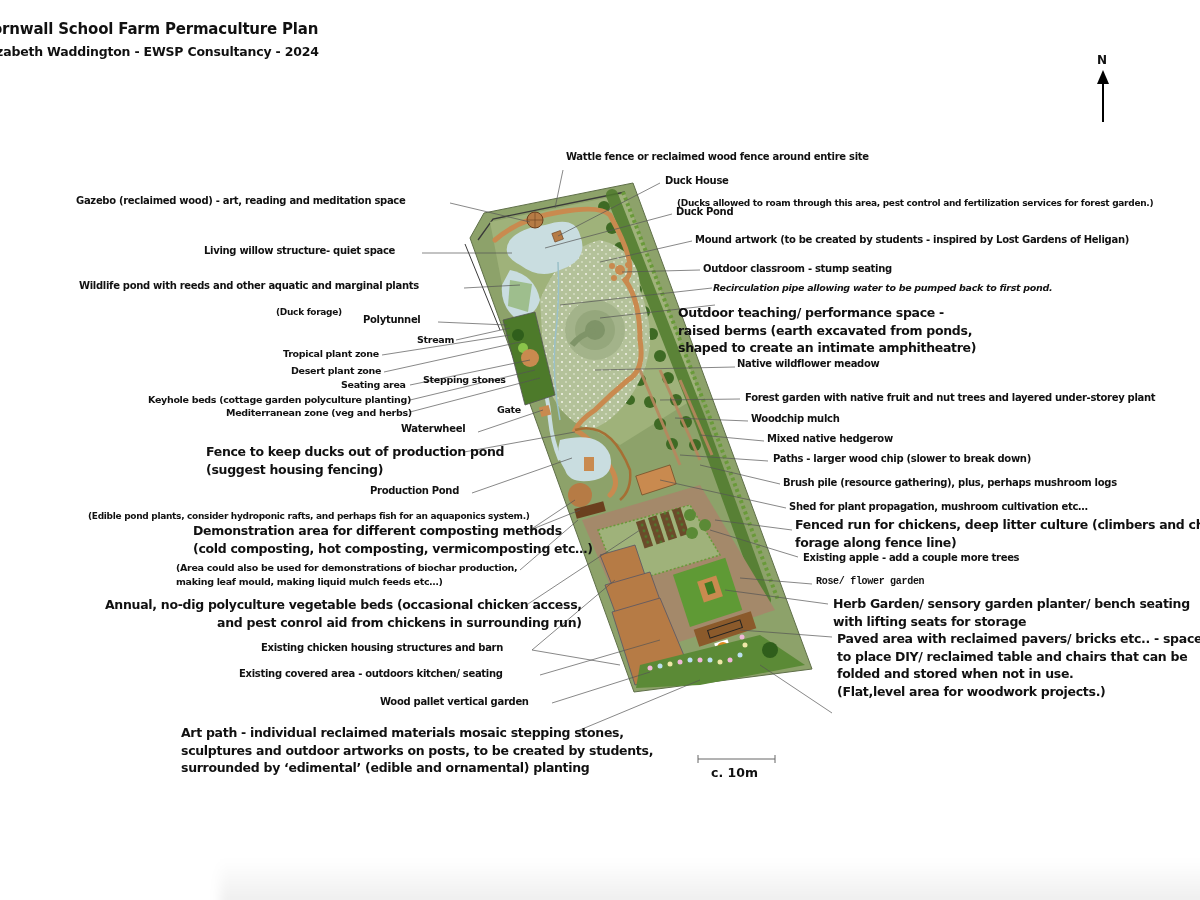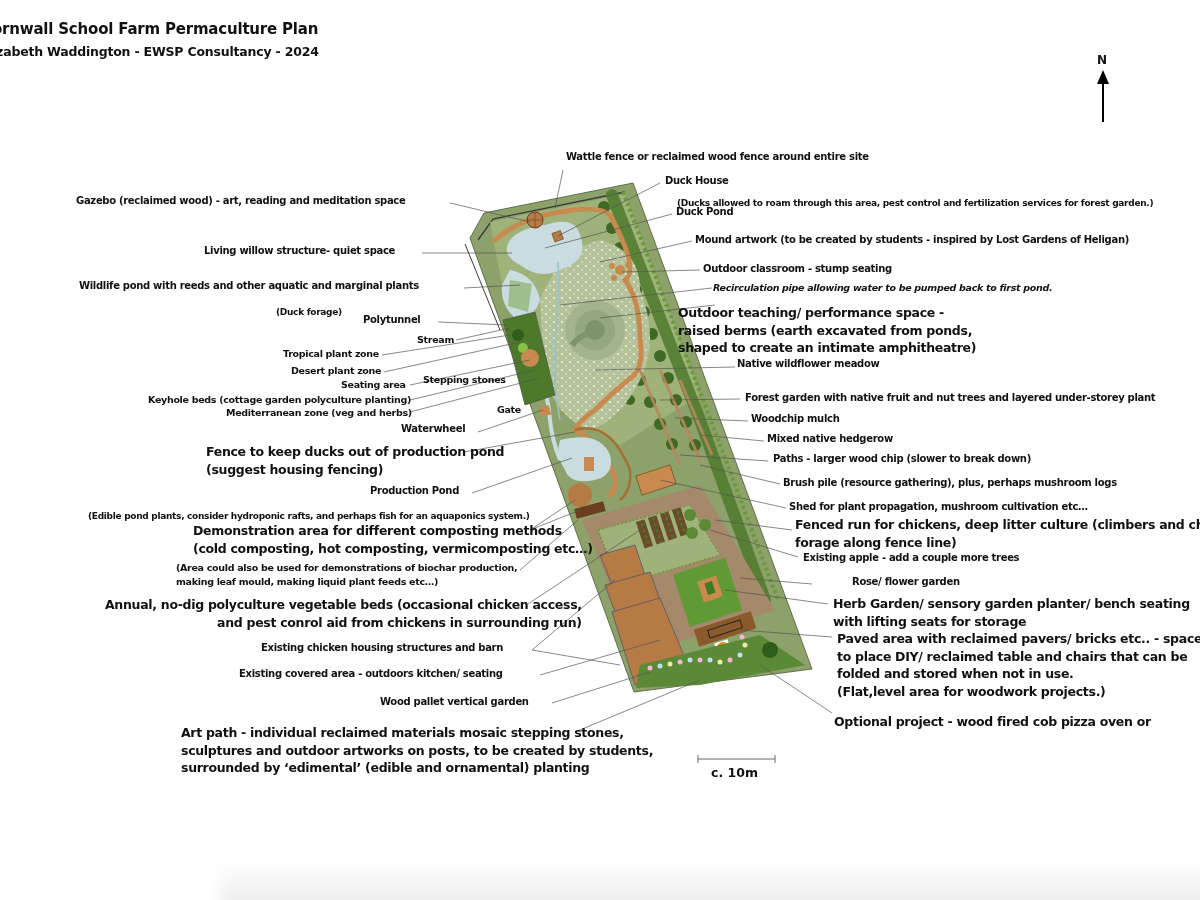--- a/index.html
+++ b/index.html
@@ -267,21 +267,21 @@
   <div>(suggest housing fencing)</div>
 </div>
 <div class="lbl lg" style="left:370px;top:486px;">Production Pond</div>
 <div class="lbl xs" style="left:88px;top:504px;">(Edible pond plants, consider hydroponic rafts, and perhaps fish for an aquaponics system.)</div>
 <div class="block" style="left:193px;top:522px;">
   <div>Demonstration area for different composting methods</div>
   <div>(cold composting, hot composting, vermicomposting etc…)</div>
 </div>
 <div class="block" style="left:176px;top:561px;font-size:9.5px;line-height:14px;">
   <div>(Area could also be used for demonstrations of biochar production,</div>
-  <div>making leaf mould, making liquid plant feeds etc…)</div>
+  <div>making leaf mould, making liquid mulch feeds etc…)</div>
 </div>
 <div class="block" style="left:105px;top:596px;text-align:right;">
   <div>Annual, no-dig polyculture vegetable beds (occasional chicken access,</div>
   <div>and pest conrol aid from chickens in surrounding run)</div>
 </div>
 <div class="lbl lg" style="left:261px;top:643px;">Existing chicken housing structures and barn</div>
 <div class="lbl lg" style="left:239px;top:669px;">Existing covered area - outdoors kitchen/ seating</div>
 <div class="lbl lg" style="left:380px;top:697px;">Wood pallet vertical garden</div>
 <div class="block" style="left:181px;top:724px;">
   <div>Art path - individual reclaimed materials mosaic stepping stones,</div>
@@ -306,28 +306,27 @@
 <div class="lbl lg" style="left:751px;top:414px;">Woodchip mulch</div>
 <div class="lbl lg" style="left:767px;top:434px;">Mixed native hedgerow</div>
 <div class="lbl lg" style="left:773px;top:454px;">Paths - larger wood chip (slower to break down)</div>
 <div class="lbl lg" style="left:783px;top:478px;">Brush pile (resource gathering), plus, perhaps mushroom logs</div>
 <div class="lbl lg" style="left:789px;top:502px;">Shed for plant propagation, mushroom cultivation etc…</div>
 <div class="block" style="left:795px;top:516px;">
   <div>Fenced run for chickens, deep litter culture (climbers and chicken</div>
   <div>forage along fence line)</div>
 </div>
 <div class="lbl lg" style="left:803px;top:553px;">Existing apple - add a couple more trees</div>
-<div class="lbl lg" style="left:852px;top:577px;">Rose/ flower garden</div>
+<div class="lbl lg" style="left:816px;top:577px;font-family:Liberation Mono, monospace;">Rose/ flower garden</div>
 <div class="block" style="left:833px;top:595px;">
   <div>Herb Garden/ sensory garden planter/ bench seating</div>
   <div>with lifting seats for storage</div>
 </div>
 <div class="block" style="left:837px;top:630px;">
   <div>Paved area with reclaimed pavers/ bricks etc.. - space</div>
   <div>to place DIY/ reclaimed table and chairs that can be</div>
   <div>folded and stored when not in use.</div>
   <div>(Flat,level area for woodwork projects.)</div>
 </div>
 <div class="block" style="left:834px;top:713px;">
-  <div>Optional project  - wood fired cob pizza oven or</div>
 </div>
 
 <div class="bottom-shadow"></div>
 
 </body></html>

